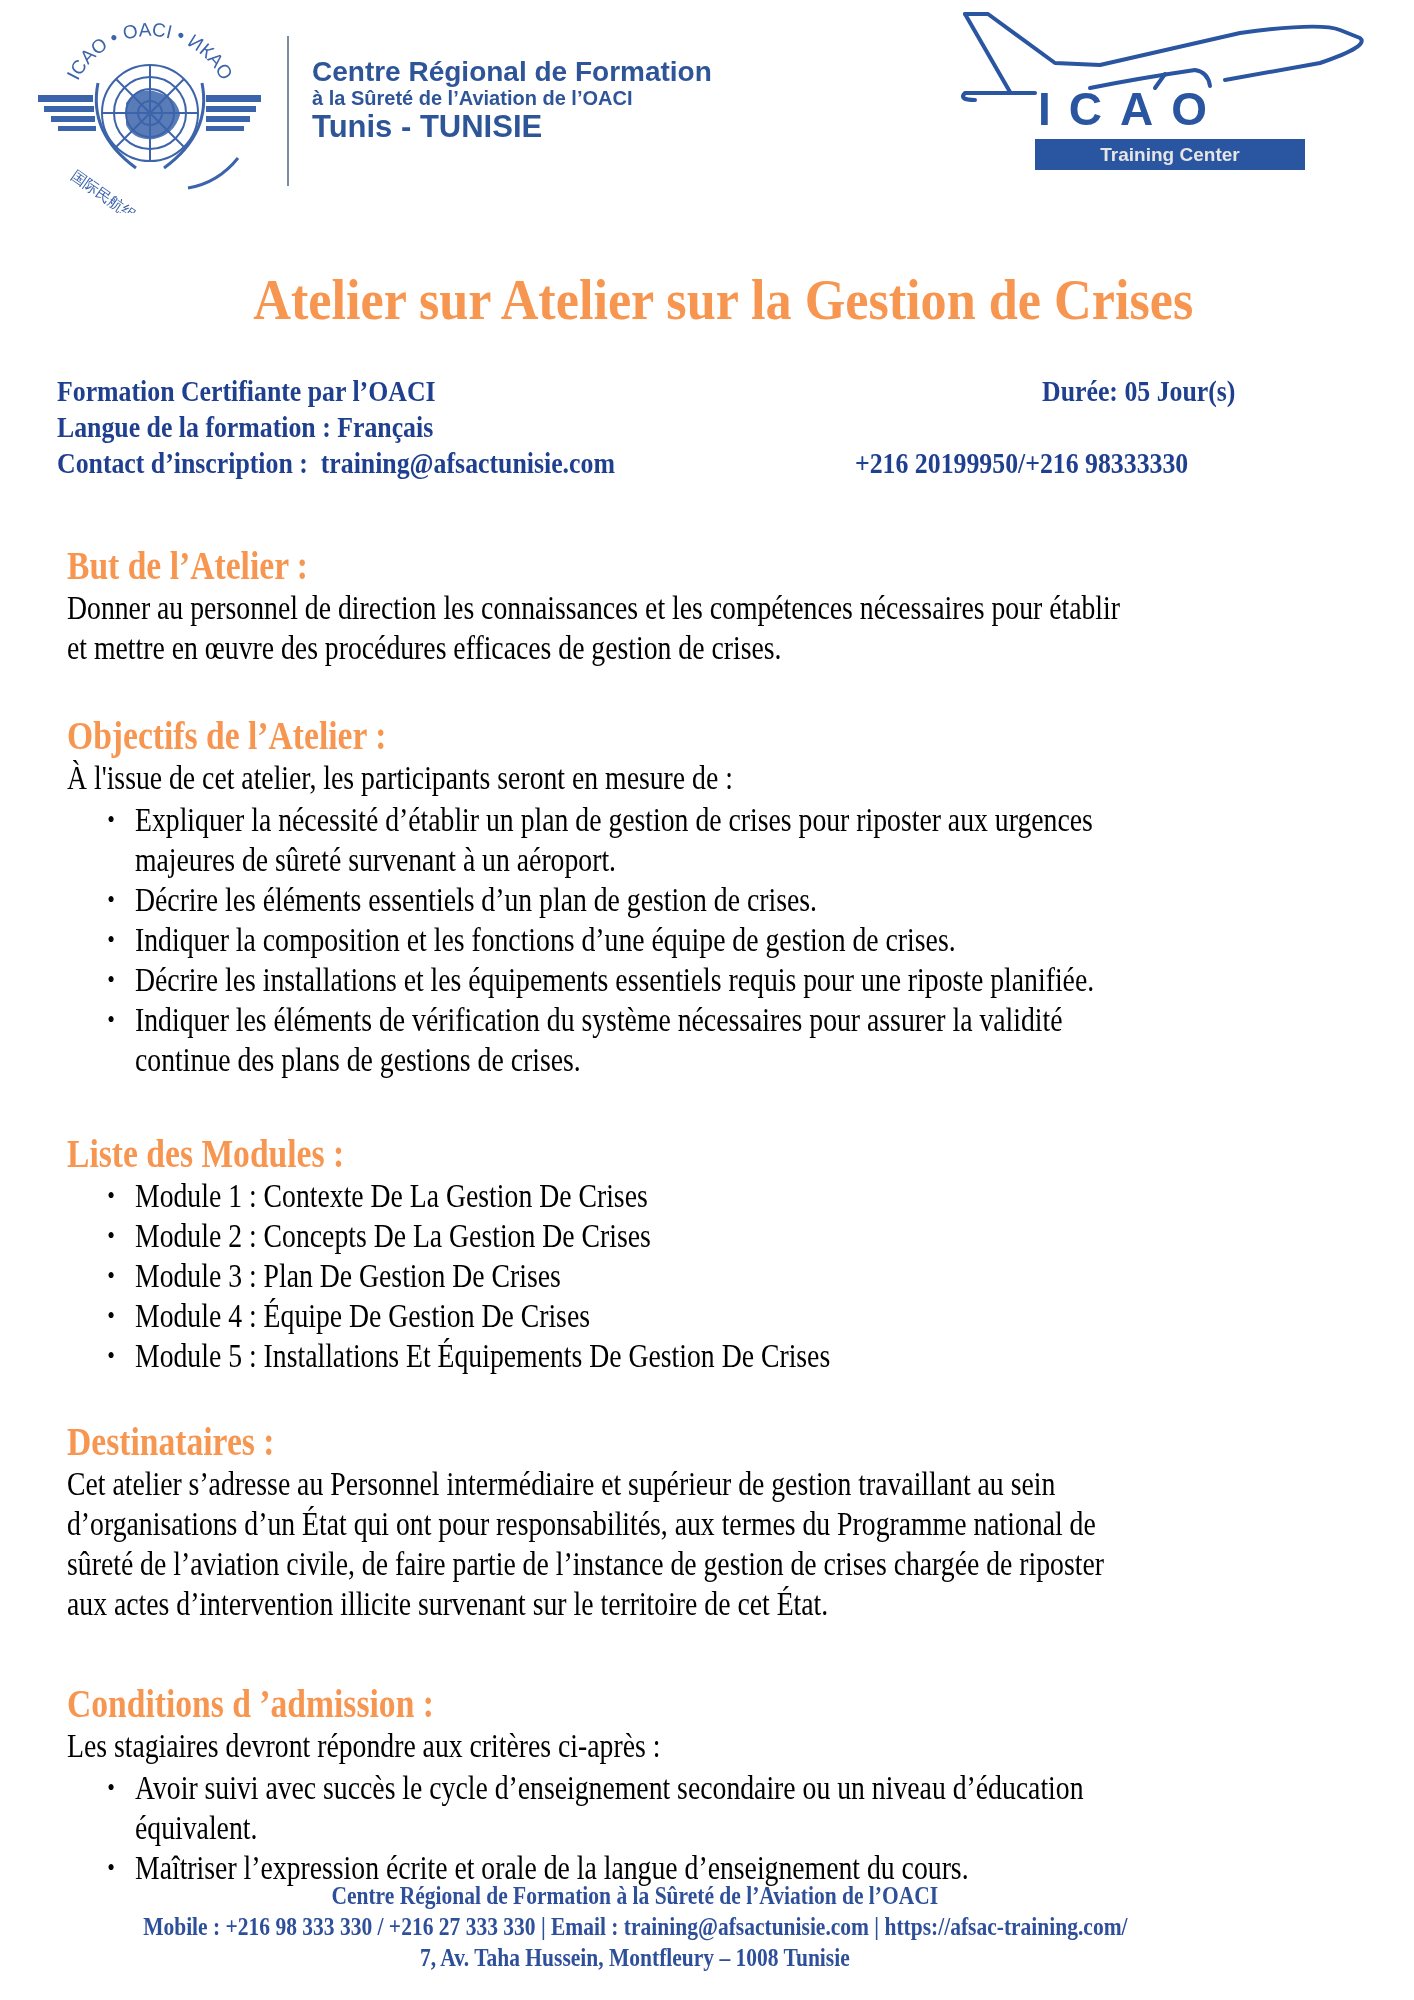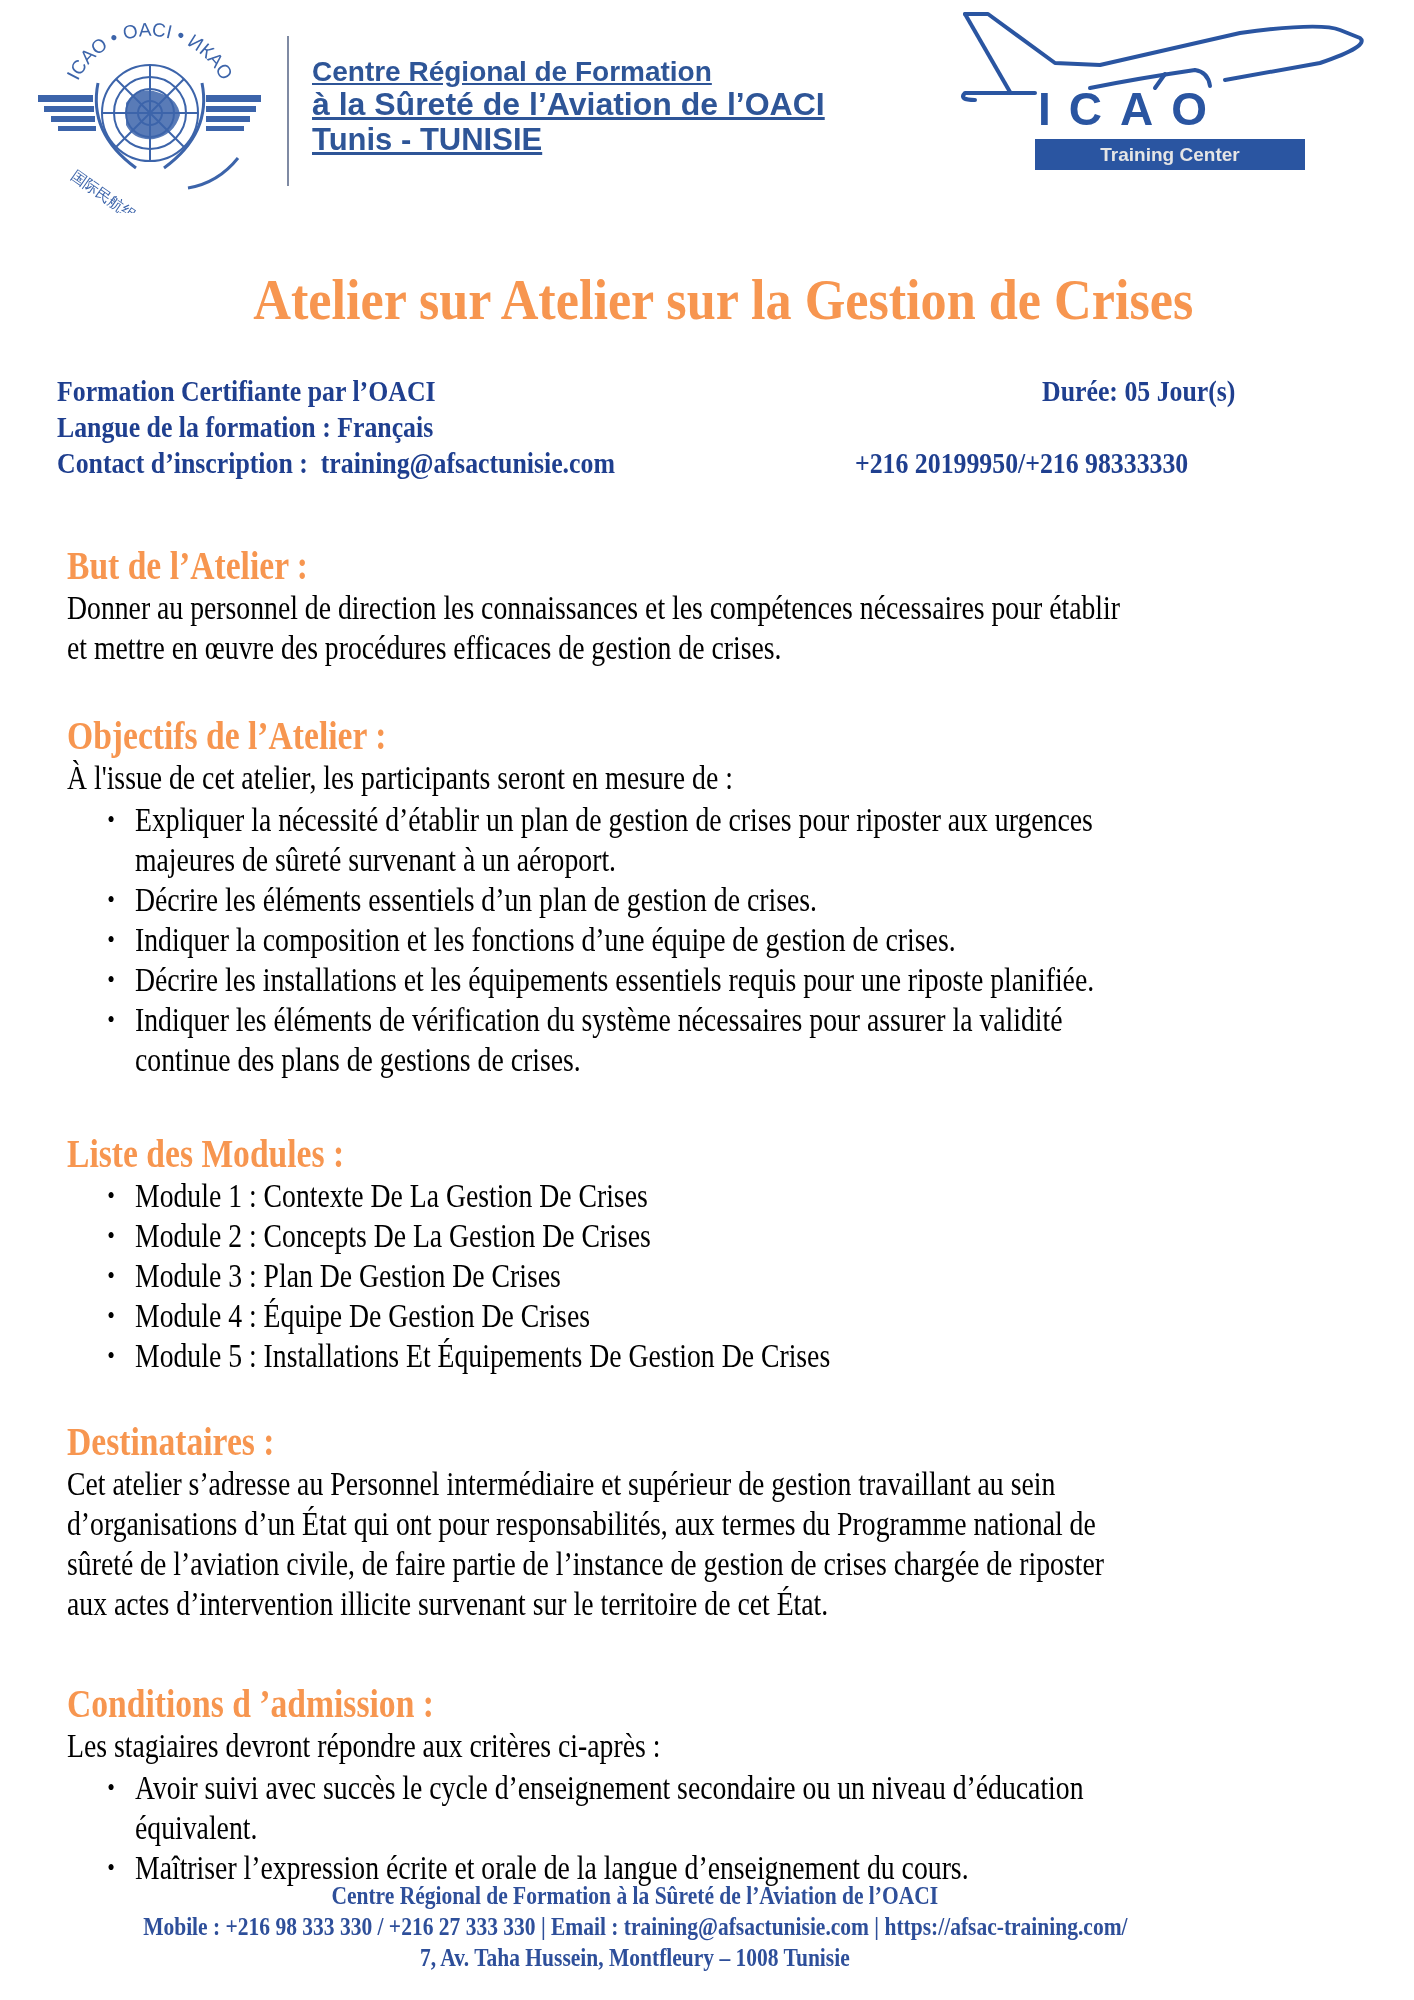--- a/index.html
+++ b/index.html
@@ -1,23 +1,23 @@
 <!DOCTYPE html>
 <html><head>
 <meta charset="utf-8">
 <style>
   html, body { margin: 0; padding: 0; background: #ffffff; }
   body { width: 1414px; height: 2000px; position: relative; overflow: hidden; font-family: "Liberation Serif", serif; color: #000; }
 
   
   .icao-logo { position: absolute; left: 18px; top: 8px; width: 265px; height: 205px; }
   .logo-divider { position: absolute; left: 287px; top: 36px; width: 2px; height: 150px; background: #7f8aa3; }
-  .centre-title { position: absolute; left: 312px; top: 56px; font-family: "Liberation Sans", sans-serif; font-weight: bold; color: #2e5597; line-height: 1.12; text-decoration: underline; }
+  .centre-title { position: absolute; left: 312px; top: 56px; font-family: "Liberation Sans", sans-serif; font-weight: bold; color: #2e5597; line-height: 1.12; }
   .centre-title .l1 { font-size: 28px; display: block; }
-  .centre-title .l2 { font-size: 32px; display: block; text-align: center; }
+  .centre-title .l2 { font-size: 20px; display: block; }
   .centre-title .l3 { font-size: 31px; display: block; }
 
   .afsac-logo { position: absolute; left: 960px; top: 8px; width: 440px; height: 180px; }
   .afsac-letters { position: absolute; left: 1038px; top: 82px; font-family: "Liberation Sans", sans-serif; font-weight: bold; font-size: 46px; letter-spacing: 18px; color: #2a55a1; }
   .afsac-banner { position: absolute; left: 1035px; top: 139px; width: 270px; height: 31px; background: #2a55a1; color: #e5e5e5; font-family: "Liberation Sans", sans-serif; font-weight: bold; font-size: 19px; text-align: center; line-height: 31px; }
 
   
   .main-title { position: absolute; left: 0; width: 1414px; top: 250px; text-align: center; color: #f79650; font-weight: bold; font-size: 58px; }
   .main-title span { display: inline-block; transform: scaleX(0.9); transform-origin: center; }
 

